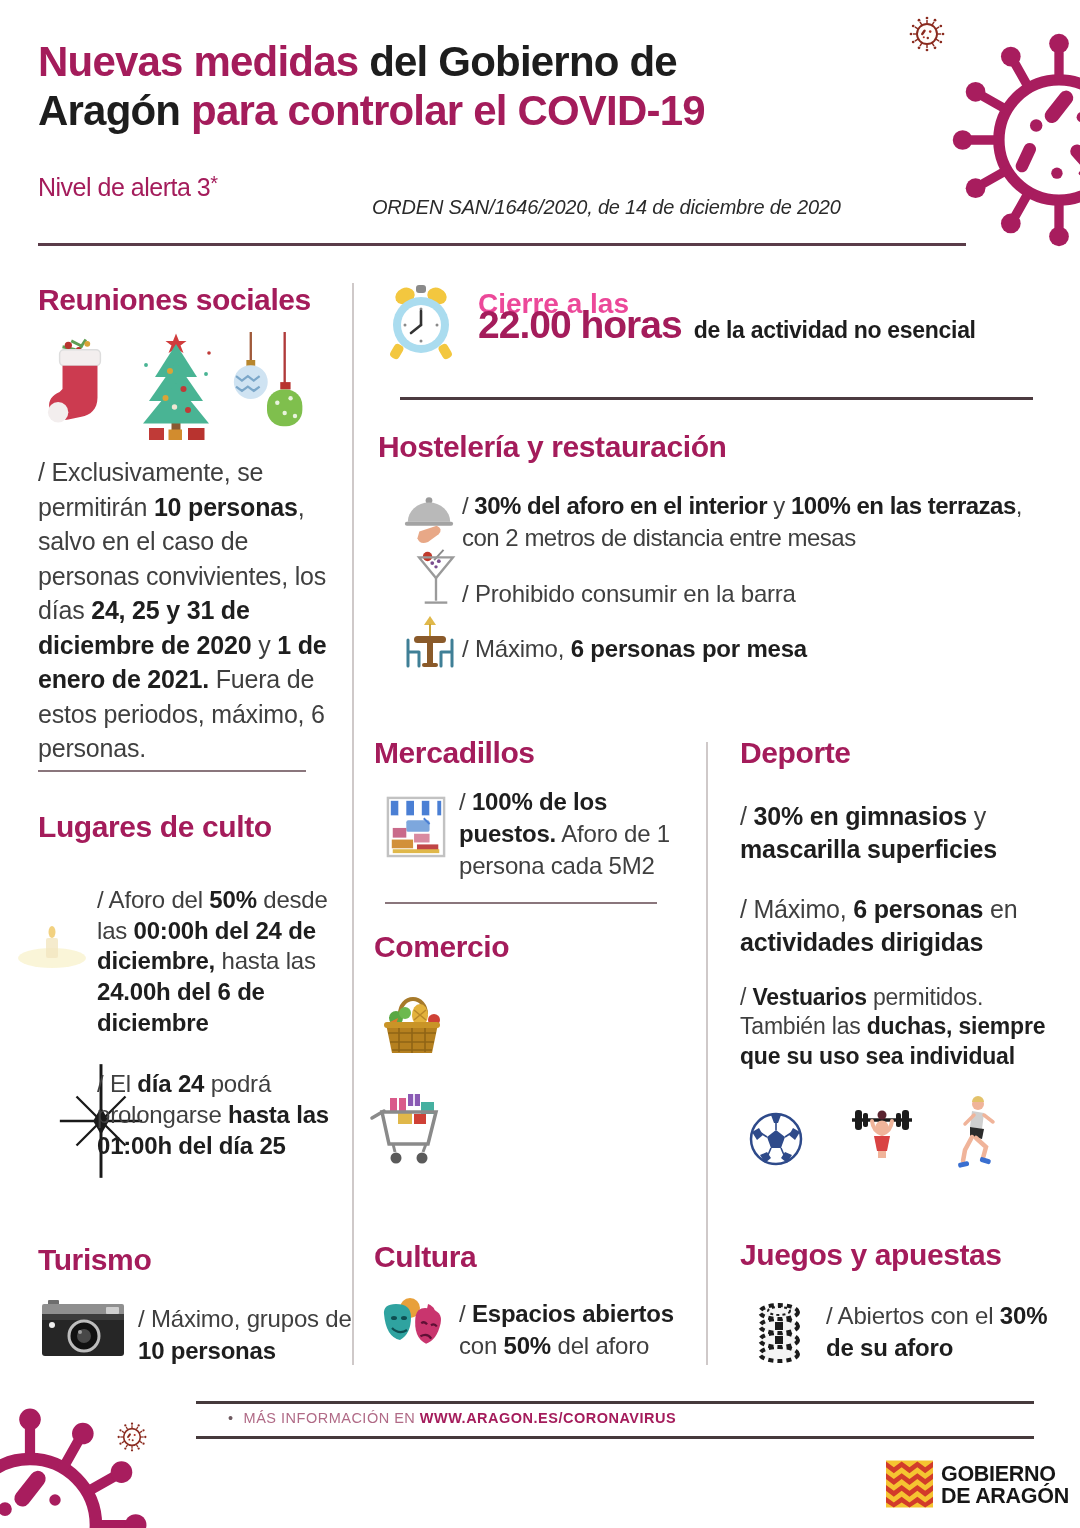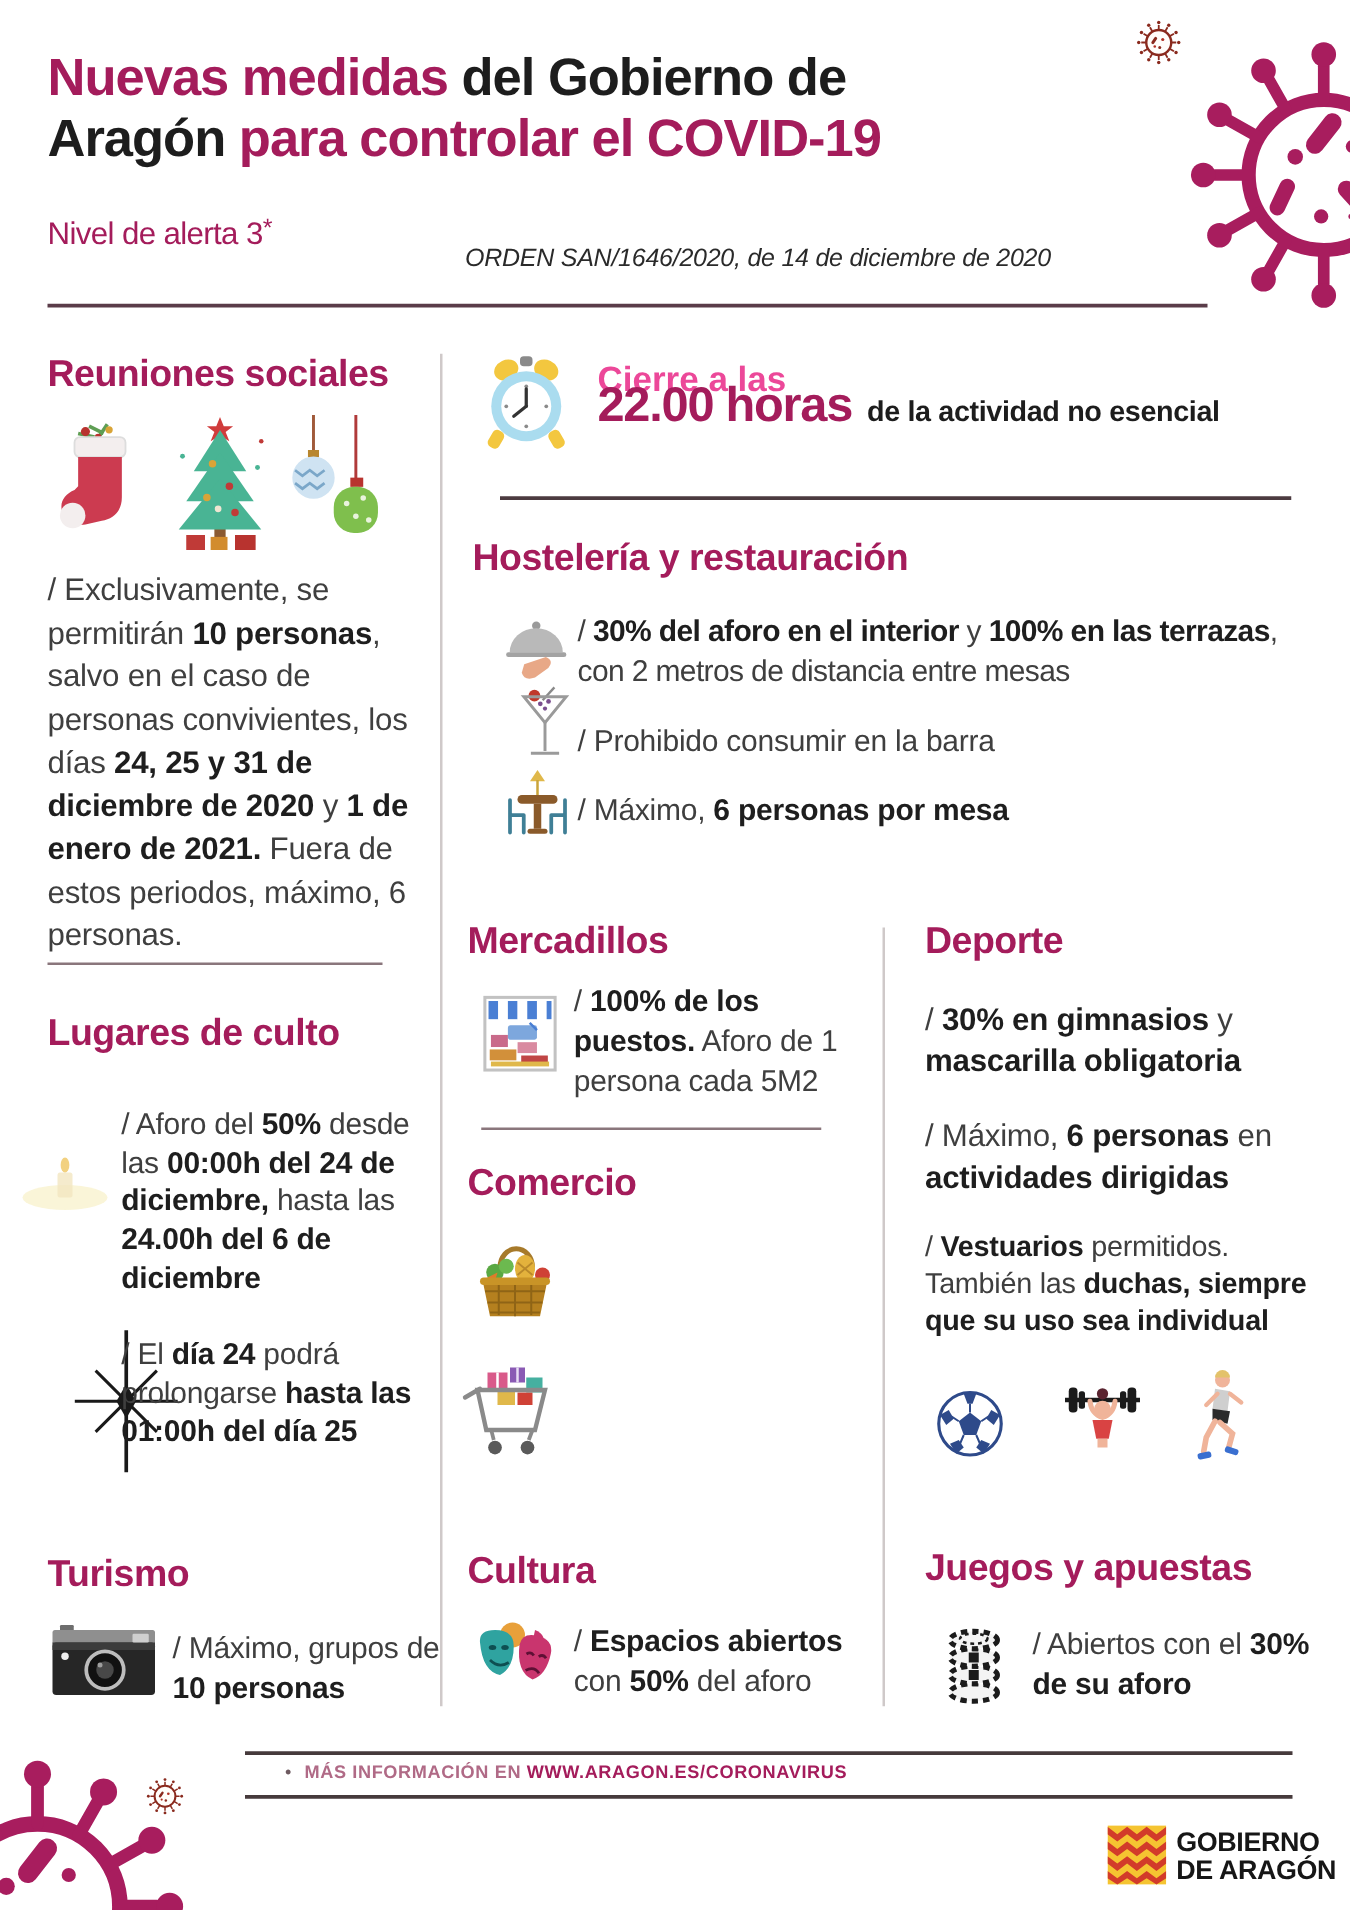--- a/index.html
+++ b/index.html
@@ -23,21 +23,21 @@
   .seg-b{font-weight:700;color:var(--text-bold)}
   .seg-a{font-weight:700;color:var(--accent)}
   .seg-d{font-weight:700;color:#1d1d1d}
   .hline{background:var(--divider-dark);height:3px}
   .hline-mid{background:var(--divider-mid);height:2px}
   .vline{background:var(--divider-light);width:2px}
   .closing-prefix{font-size:28px;font-weight:700;color:#ec4899}
   .closing-time{font-size:39px;font-weight:700;color:var(--accent);letter-spacing:-1px}
   .closing-suffix{font-size:23px;font-weight:700;color:#1d1d1d;margin-left:12px;letter-spacing:-0.3px}
   .footer-info{font-size:14.5px;letter-spacing:0.5px;color:var(--accent)}
-  .footer-info .pre{font-weight:700;color:#b06a86}
+  .footer-info .pre{font-weight:400;color:#b06a86}
   .footer-info .lnk{font-weight:700;color:var(--accent)}
   .footer-info .blt{color:#6e5a60;margin-right:10px}
   .logo-text{font-size:21.5px;font-weight:700;line-height:1.05;color:#161616;letter-spacing:-0.3px}
   svg{display:block}
 </style>
 </head>
 <body>
 
 <div class="page">
 
@@ -329,21 +329,21 @@
     <rect x="46" y="24" width="12" height="10" fill="#cf4136"></rect>
     <line x1="4" y1="28" x2="16" y2="21" stroke="#8a8a8a" stroke-width="3.5" stroke-linecap="round"></line>
     <path d="M14 22 h54 l-8 32 h-39 z" fill="none" stroke="#8a8a8a" stroke-width="3.5"></path>
     <line x1="25" y1="54" x2="27" y2="62" stroke="#8a8a8a" stroke-width="3"></line>
     <line x1="58" y1="54" x2="55" y2="62" stroke="#8a8a8a" stroke-width="3"></line>
     <circle cx="28" cy="68" r="5.5" fill="#5a5a5a"></circle>
       <circle cx="54" cy="68" r="5.5" fill="#5a5a5a"></circle>
   </svg>
 
   <div class="abs heading" style="left:740px;top:736px">Deporte</div>
-  <div class="abs bullet" style="left:740px;top:800px;width:315px;font-size:25px"><span class="seg-n">/ </span><span class="seg-b">30% en gimnasios</span><span class="seg-n"> y </span><span class="seg-b">mascarilla obligatoria</span></div>
+  <div class="abs bullet" style="left:740px;top:800px;width:315px;font-size:25px"><span class="seg-n">/ </span><span class="seg-b">30% en gimnasios</span><span class="seg-n"> y </span><span class="seg-b">mascarilla superficies</span></div>
   <div class="abs bullet" style="left:740px;top:893px;width:315px;font-size:25px"><span class="seg-n">/ Máximo, </span><span class="seg-b">6 personas</span><span class="seg-n"> en </span><span class="seg-b">actividades dirigidas</span></div>
   <div class="abs bullet" style="left:740px;top:983px;width:322px;font-size:23px;line-height:1.28"><span class="seg-n">/ </span><span class="seg-b">Vestuarios</span><span class="seg-n"> permitidos. También las </span><span class="seg-b">duchas, siempre que su uso sea individual</span></div>
 
   <svg class="abs" style="left:747px;top:1110px" width="58" height="58" viewBox="0 0 58 58">
     <circle cx="29" cy="29" r="25" fill="#fff" stroke="#2e4a8a" stroke-width="2.5"></circle>
     <polygon points="29,20 38,27 34,38 24,38 20,27" fill="#2e4a8a"></polygon>
     <polygon points="24,5 34,5 31,13 27,13" fill="#2e4a8a"></polygon>
     <polygon points="5,22 12,18 16,25 10,30" fill="#2e4a8a"></polygon>
     <polygon points="53,22 46,18 42,25 48,30" fill="#2e4a8a"></polygon>
     <polygon points="13,45 20,42 24,48 18,53" fill="#2e4a8a"></polygon>

